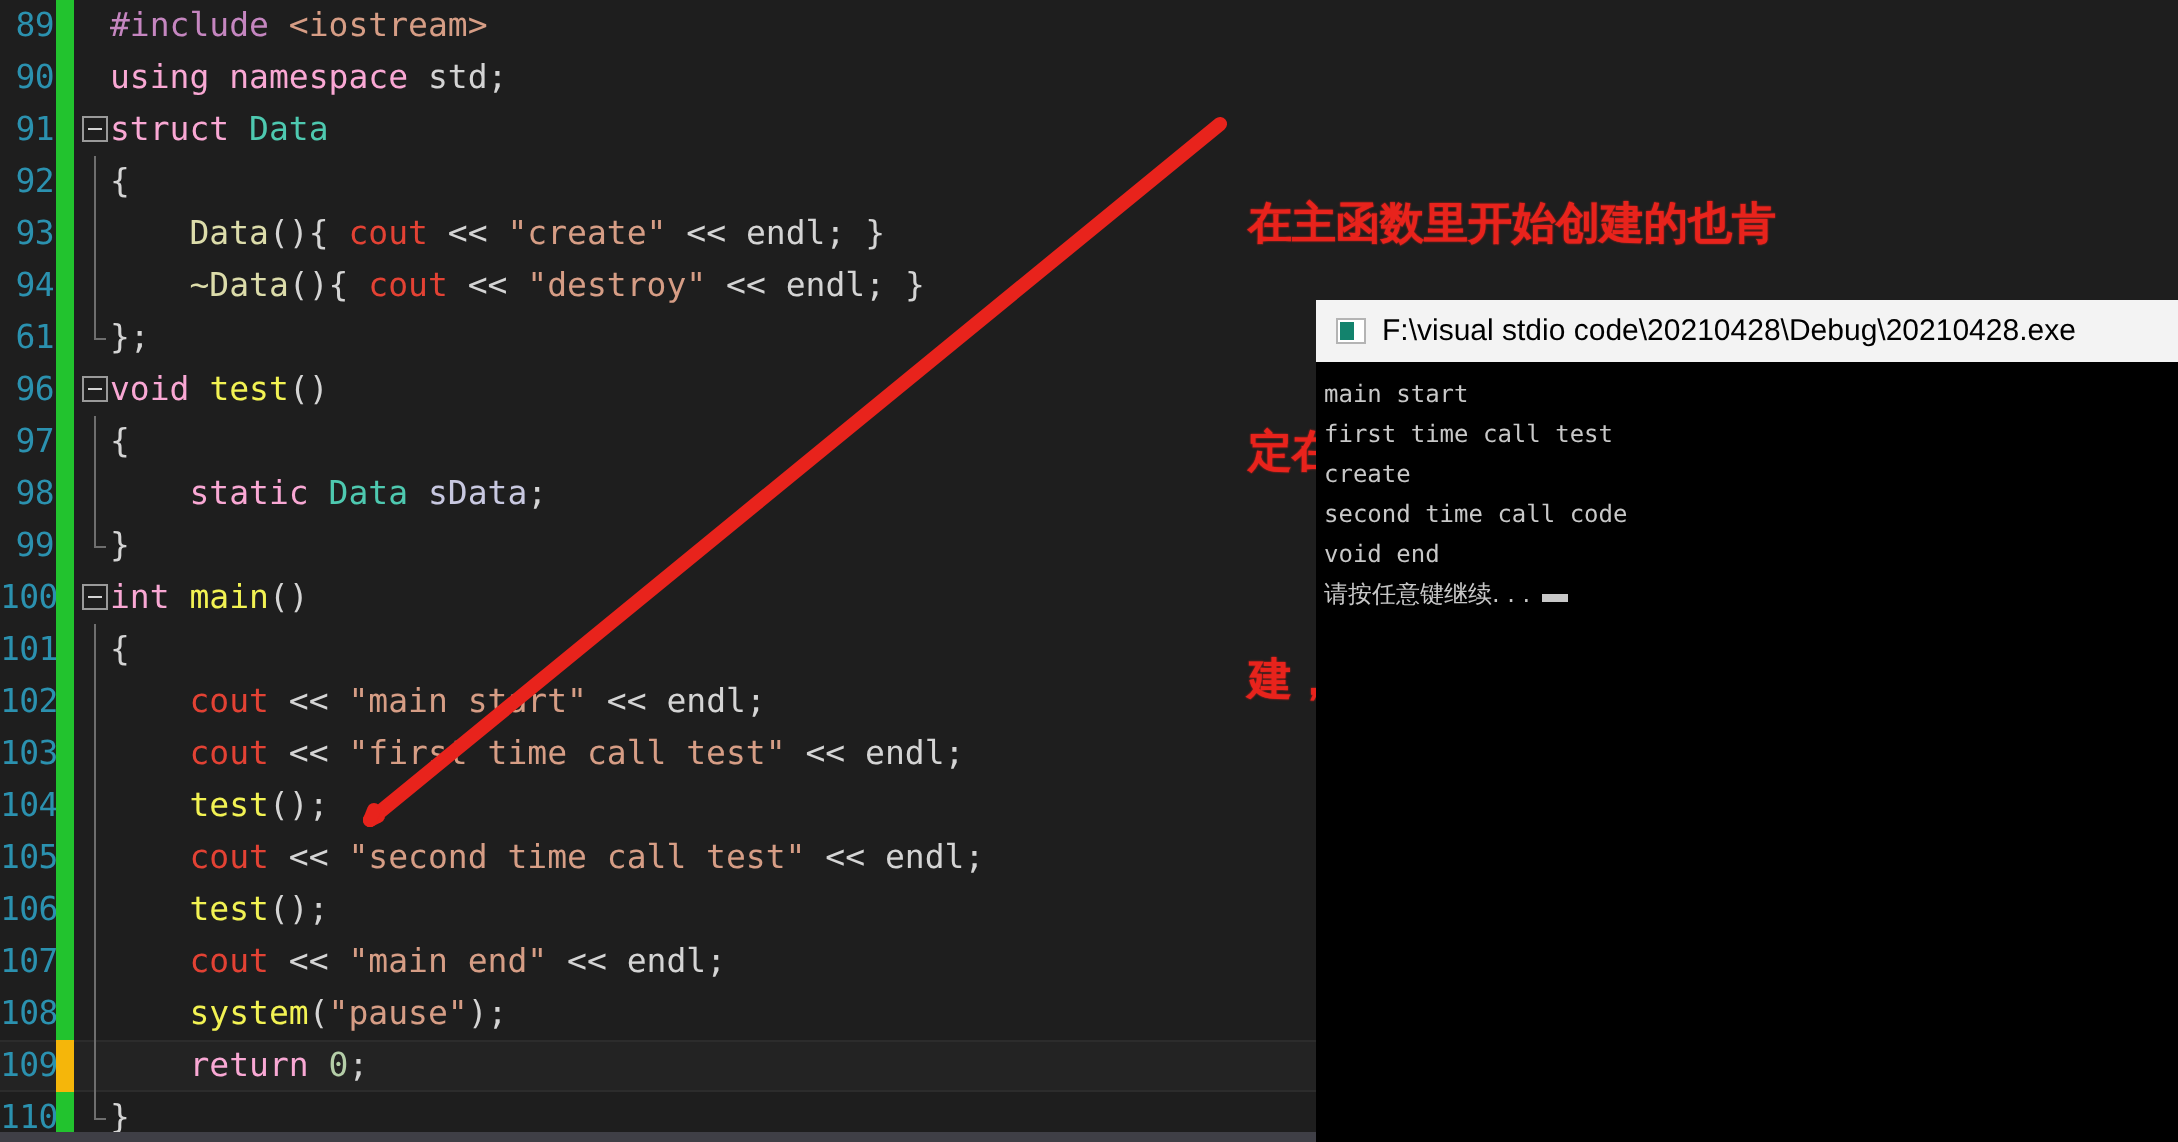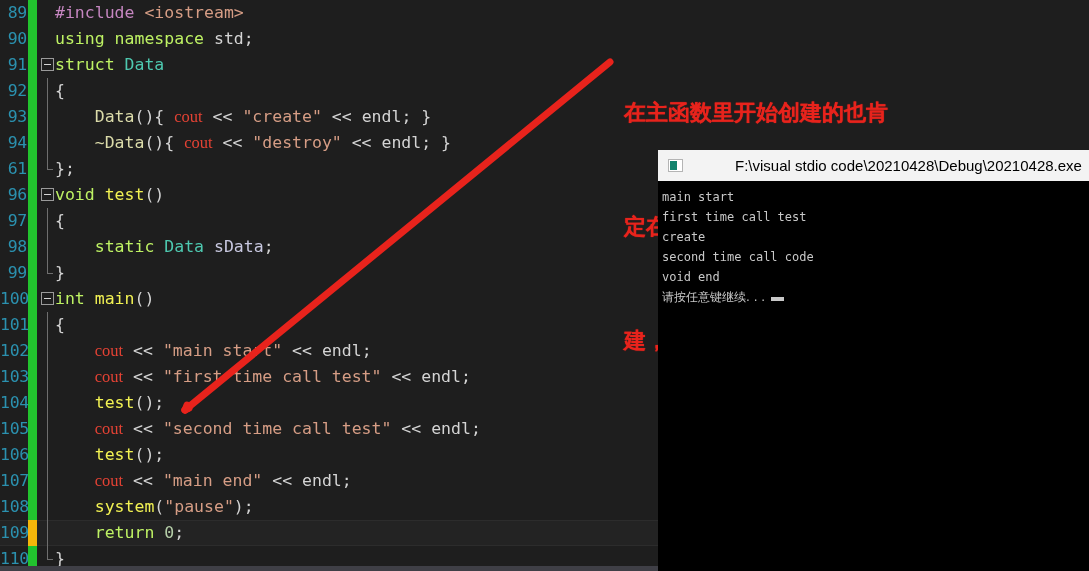--- a/index.html
+++ b/index.html
@@ -33,26 +33,26 @@
     content:"";position:absolute;left:2px;top:5px;width:7px;height:1px;background:#d4d4d4;
   }
   .guide{position:absolute;left:47px;top:0;width:1px;height:26px;background:#6e6e6e;}
   .guide.end{height:14px;}
   .guide.end::after{content:"";position:absolute;left:0;top:13px;width:6px;height:1px;background:#6e6e6e;}
   .code-text{position:absolute;left:55px;top:0;color:#d4d4d4;}
 
   
   .pre{color:#c586c0;}      
   .str{color:#d69d85;}      
-  .kw{color:#bef264;text-align:right;}       
+  .kw{color:#f9a8d4;text-align:right;}       
   .typ{color:#4ec9b0;}      
   .fn{color:#dcdcaa;}       
   .fnc{color:#f2f253;}      
   .var{color:#c8c8e0;}      
-  .obj{color:#e34234;font-family:Liberation Serif, serif;}      
+  .obj{color:#e34234;}      
   .num{color:#b5cea8;}      
   .op{color:#d4d4d4;}
 
   
   #arrow{position:absolute;left:0;top:0;width:1089px;height:571px;pointer-events:none;}
 
   
   #annotation{
     position:absolute;left:624px;top:18px;width:460px;
     font-family:"DejaVu Sans",sans-serif;font-weight:bold;font-size:22px;
@@ -72,21 +72,20 @@
   #console-icon{
     width:15px;height:13px;background:#fff;border:1px solid #b4b4b4;
     box-sizing:border-box;position:relative;flex:0 0 auto;margin-right:8px;
   }
   #console-icon::before{
     content:"";position:absolute;left:1px;top:1px;width:7px;height:9px;background:#13836d;
   }
   #console-title{
     font-family:"Liberation Sans",sans-serif;font-size:15px;color:#000;
     white-space:nowrap;
-    margin-left:44px;
   }
   #console-body{
     padding:6px 0 0 4px;color:#c8c8c8;
     font-family:"DejaVu Sans Mono",monospace;font-size:12px;line-height:20px;
     white-space:pre;
   }
   #console-body .cn{font-family:"DejaVu Sans",sans-serif;}
   .cursor{display:inline-block;width:13px;height:4px;background:#c8c8c8;
           vertical-align:baseline;margin-left:6px;}
 

